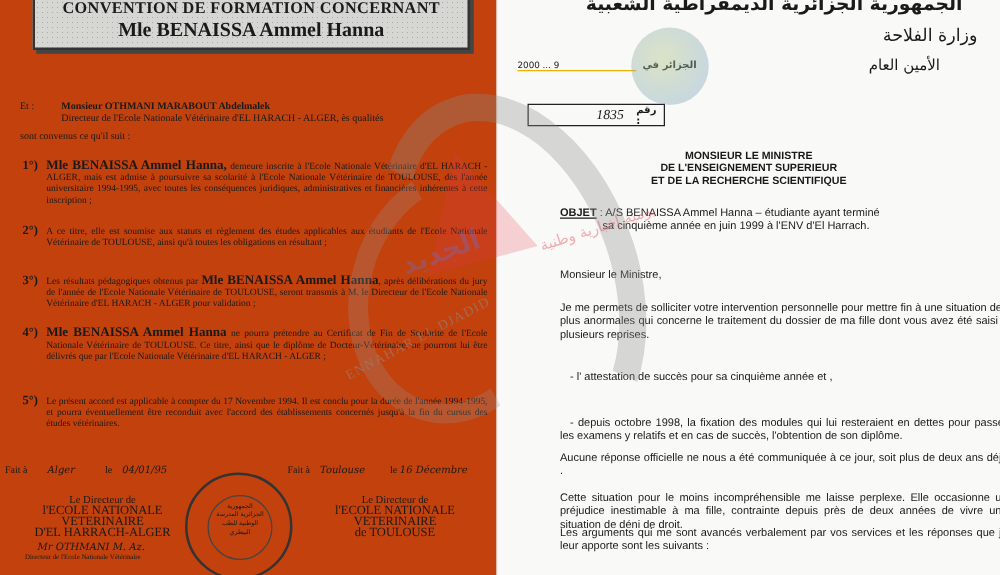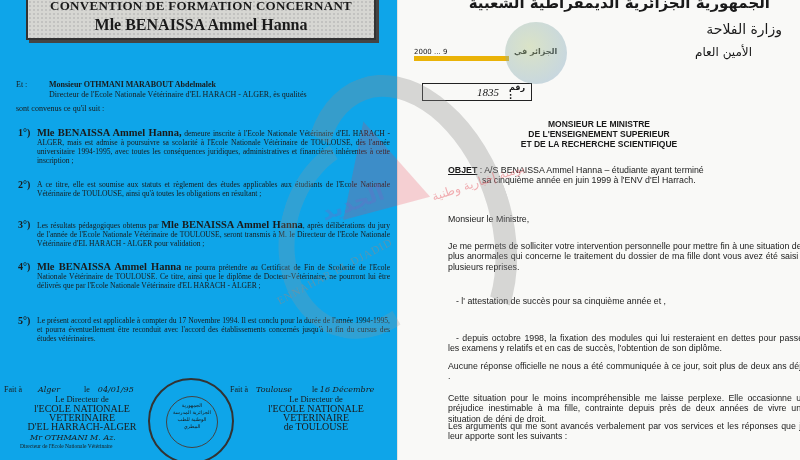--- a/index.html
+++ b/index.html
@@ -1,19 +1,19 @@
 <!DOCTYPE html>
 <html><head>
 <meta charset="utf-8">
 <style>
   * { box-sizing: border-box; margin: 0; padding: 0; }
   html, body { width: 800px; height: 460px; overflow: hidden; background: #f4f4f2; }
   body { position: relative; font-family: "Liberation Serif", serif; color: #1a1a1a; }
 
-  .page { position: absolute; top: 0; height: 460px; background: #0ea5e9; overflow: hidden; }
+  .page { position: absolute; top: 0; height: 460px; background: #c2410c; overflow: hidden; }
   .page-left { left: 0; width: 398px; }
   .page-right { left: 398px; width: 402px; background: #f9f9f7; }
   .divider { position: absolute; left: 397px; top: 0; width: 2px; height: 460px; background: #e4e4e0; }
 
   
   .title-box { position: absolute; left: 26px; top: -10px; width: 350px; height: 50px;
     background: #d6d6d2; border: 2px solid #333; box-shadow: 3px 3px 0 #444;
     text-align: center; padding-top: 6px;
     background-image: radial-gradient(#aaa 0.6px, transparent 0.8px); background-size: 4px 4px; }
   .title-box .t1 { font-size: 13px; font-weight: bold; letter-spacing: 0.3px; }
@@ -22,39 +22,39 @@
   .party { position: absolute; left: 16px; font-size: 8px; line-height: 10px; display: flex; }
   .party .lbl { width: 33px; }
   .party .name { font-weight: bold; }
   .convenus { position: absolute; left: 16px; top: 104px; font-size: 8px; }
 
   .clause { position: absolute; left: 18px; width: 372px; display: flex; font-size: 7.6px; line-height: 9px; }
   .clause .num { width: 19px; font-size: 10px; font-weight: bold; flex-shrink: 0; }
   .clause .txt { text-align: justify; }
   .clause .hl { font-size: 10.5px; font-weight: bold; }
 
-  .sign-line { position: absolute; top: 385px; font-size: 8px; }
+  .sign-line { position: absolute; top: 371px; font-size: 8px; }
   .hand { font-family: "DejaVu Serif", serif; font-style: italic; font-size: 8px; }
   .sign-block { position: absolute; text-align: center; font-size: 8.5px; line-height: 9px; }
   .sign-block .big { font-size: 10px; }
   .stamp { position: absolute; left: 148px; top: 378px; width: 86px; height: 86px; border-radius: 50%;
     border: 2px solid #333; }
   .stamp::after { content: ""; position: absolute; left: 16px; top: 16px; width: 50px; height: 50px;
     border-radius: 50%; border: 1px solid #444; }
   .stamp-text { position: absolute; left: 172px; top: 402px; width: 40px; font-size: 5px; text-align: center;
     line-height: 7px; font-family: "DejaVu Sans", sans-serif; direction: rtl; }
 
   
   .ar-head { position: absolute; right: 30px; top: -6px; font-family: "DejaVu Sans", sans-serif;
     font-size: 15px; font-weight: bold; direction: rtl; }
   .ar-min { position: absolute; right: 18px; top: 21px; font-family: "DejaVu Sans", sans-serif;
     font-size: 14px; direction: rtl; }
   .ar-sg { position: absolute; right: 48px; top: 45px; font-family: "DejaVu Sans", sans-serif;
     font-size: 12px; direction: rtl; }
-  .date-line { position: absolute; left: 16px; top: 48px; width: 95px; border-bottom: 5px solid #eab308;
+  .date-line { position: absolute; left: 16px; top: 48px; width: 95px; border-bottom: 1px solid #eab308;
     font-size: 7px; font-family: "DejaVu Sans", sans-serif; }
   .date-lbl { position: absolute; left: 116px; top: 47px; font-family: "DejaVu Sans", sans-serif;
     font-size: 8px; font-weight: bold; direction: rtl; }
   .ref-box { position: absolute; left: 12px; top: 83px; width: 110px; height: 18px; border: 1.5px solid #222;
     font-size: 11px; font-style: italic; padding-left: 54px; display: flex; align-items: center; gap: 10px; margin-left: 12px; }
   .ref-box .ar { font-family: "DejaVu Sans", sans-serif; font-size: 8px; font-style: normal; font-weight: bold; }
 
   .recipient { position: absolute; left: 0; width: 402px; top: 119px; text-align: center;
     font-family: "Liberation Sans", sans-serif; font-weight: bold; font-size: 8.5px; line-height: 10px; }
 

